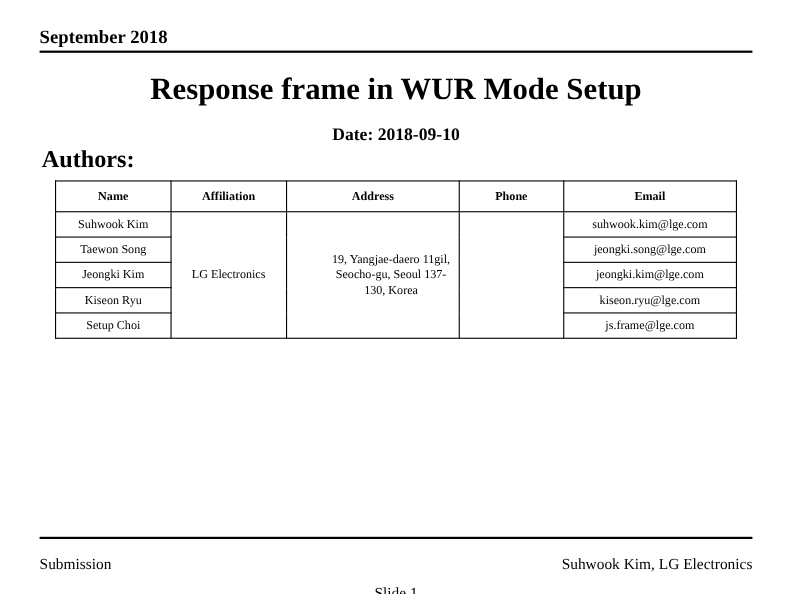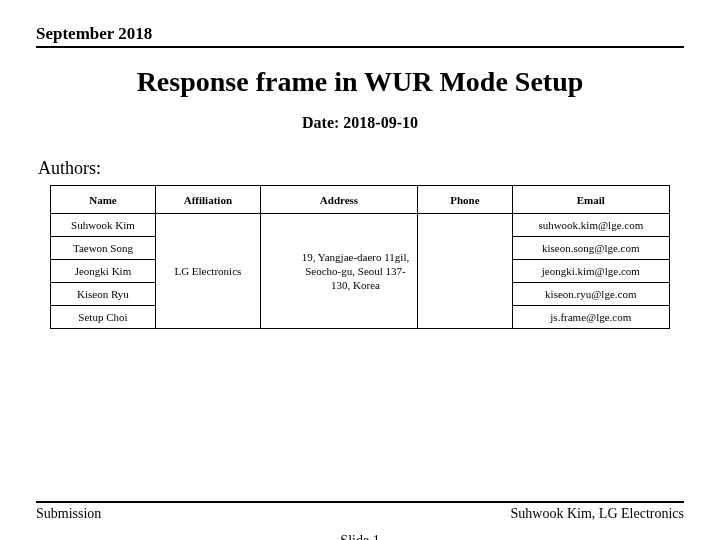--- a/index.html
+++ b/index.html
@@ -25,25 +25,24 @@
   .title {
     text-align: center;
     font-size: 28px;
     font-weight: bold;
     margin-bottom: 16px;
   }
   .date-line {
     text-align: center;
     font-size: 16px;
     font-weight: bold;
-    margin-bottom: 26px;
   }
   .authors-label {
-    font-size: 18px;
-    font-weight: normal;
+    font-size: 22px;
+    font-weight: bold;
     margin-bottom: 6px;
     margin-left: 2px;
   }
   table.authors {
     width: 620px;
     margin: 0 auto;
     border-collapse: collapse;
   }
   table.authors th, table.authors td {
     border: 1px solid #000;
@@ -60,21 +59,21 @@
   table.authors td.affil { width: 100px; }
   table.authors td.addr { width: 150px; line-height: 1.3; padding-left: 39px; }
   table.authors td.phone { width: 90px; }
   table.authors td.email { width: 150px; }
   .footer-row {
     position: absolute;
     left: 36px;
     right: 36px;
     bottom: 18px;
     border-top: 2px solid #000;
-    padding-top: 3px;
+    padding-top: 16px;
     display: flex;
     justify-content: space-between;
     font-size: 14px;
   }
   .footer-center {
     position: absolute;
     left: 50%;
     transform: translateX(-50%);
     margin-top: 27px;
   }
@@ -105,21 +104,21 @@
   <tbody>
     <tr>
       <td class="name">Suhwook Kim</td>
       <td class="affil" rowspan="5">LG Electronics</td>
       <td class="addr" rowspan="5">19, Yangjae-daero 11gil, Seocho-gu, Seoul 137-130, Korea</td>
       <td class="phone" rowspan="5"></td>
       <td class="email">suhwook.kim@lge.com</td>
     </tr>
     <tr>
       <td class="name">Taewon Song</td>
-      <td class="email">kiseon.song@lge.com</td>
+      <td class="email">jeongki.song@lge.com</td>
     </tr>
     <tr>
       <td class="name">Jeongki Kim</td>
       <td class="email">jeongki.kim@lge.com</td>
     </tr>
     <tr>
       <td class="name">Kiseon Ryu</td>
       <td class="email">kiseon.ryu@lge.com</td>
     </tr>
     <tr>

